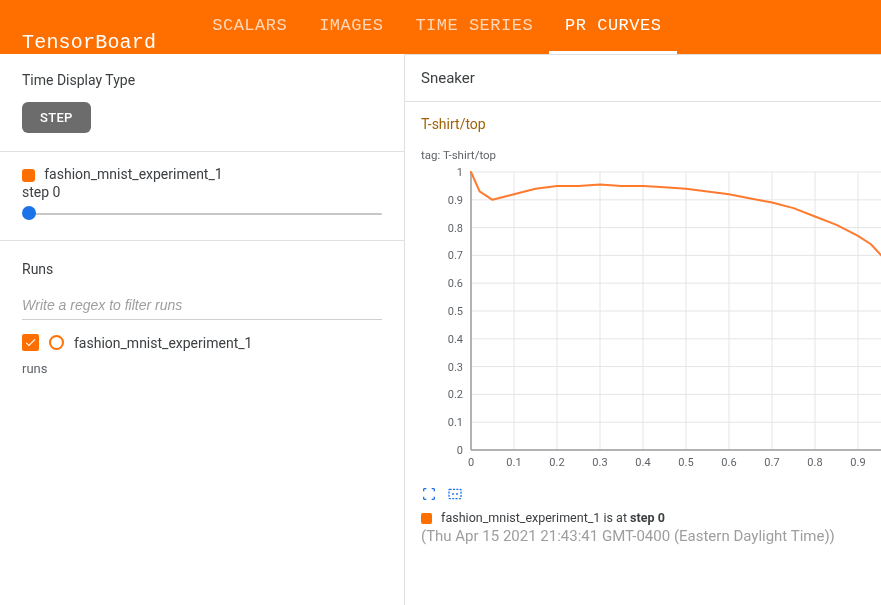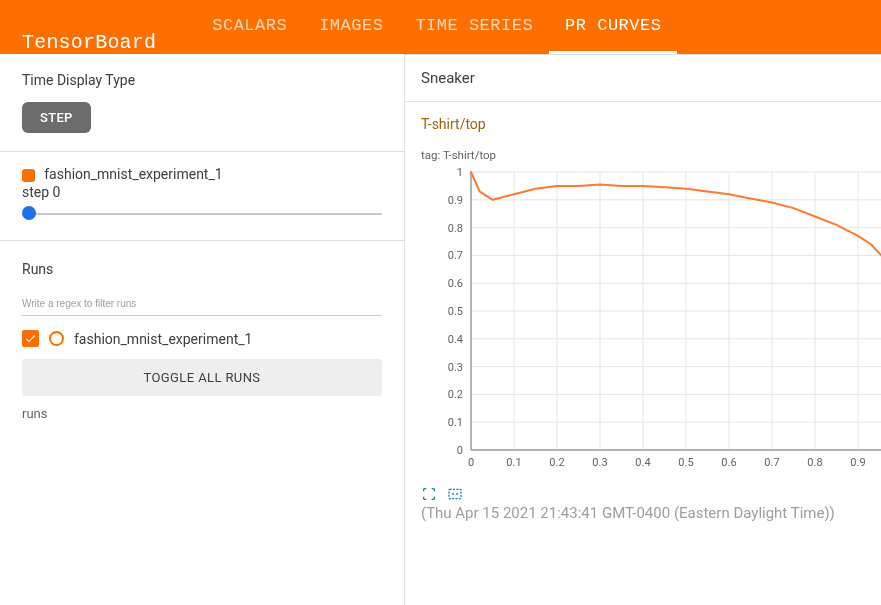--- a/index.html
+++ b/index.html
@@ -80,21 +80,21 @@
   }
   .slider:before{
     content:"";position:absolute;left:4px;right:0;top:50%;height:2px;background:#c7c7c7;border-radius:2px;
   }
   .slider .thumb{position:absolute;left:0;top:50%;width:14px;height:14px;border-radius:50%;background:#1a73e8;transform:translate(0,-50%)}
   
   .filter-block{padding:20px 22px}
   .filter-title{font-size:14px;margin-bottom:18px;color:#3c4043}
   .filter-input{
     width:100%;border:none;border-bottom:1px solid #cfcfcf;
-    font-size:10px;padding:2px 0 6px;outline:none;color:#8b5cf6;
+    font-size:14px;padding:2px 0 6px;outline:none;color:#8b5cf6;font-style:italic;
   }
   .filter-input::placeholder{color:#9e9e9e}
   .run-row{display:flex;align-items:center;gap:10px;margin-top:14px;font-size:14px}
   .cb{
     width:17px;height:17px;border-radius:2px;background:var(--orange);
     display:inline-flex;align-items:center;justify-content:center;color:#fff;
   }
   .cb svg{width:13px;height:13px}
   .circle{
     width:15px;height:15px;border-radius:50%;border:2px solid var(--orange);
@@ -159,21 +159,20 @@
       <input class="filter-input" placeholder="Write a regex to filter runs" style="">
       <div class="run-row">
         <span class="cb">
           <svg viewBox="0 0 24 24">
               <path fill="currentColor" d="M9 16.2 4.8 12l-1.4 1.4L9 19 21 7l-1.4-1.4z"></path>
             </svg>
         </span>
         <span class="circle"></span>
         <span>fashion_mnist_experiment_1</span>
       </div>
-      <div class="toggle-all">TOGGLE ALL RUNS</div>
       <div class="runs-footer">runs</div>
     </div>
   </aside>
 
   <main>
     <div class="card">Sneaker</div>
 
     <div class="chart-wrap">
       <div class="chart-title">T-shirt/top</div>
       <div class="chart-sub">tag: T-shirt/top</div>
@@ -230,16 +229,22 @@
       <div class="chart-tools">
         <svg class="tool-icon" viewBox="0 0 24 24">
             <path fill="none" stroke="currentColor" stroke-width="2" stroke-dasharray="4 3" d="M4 4h6M4 4v6M20 4h-6M20 4v6M4 20h6M4 20v-6M20 20h-6M20 20v-6"></path>
           </svg>
         <svg class="tool-icon" viewBox="0 0 24 24">
             <rect x="3" y="5" width="18" height="14" rx="1" fill="none" stroke="currentColor" stroke-width="2" stroke-dasharray="3 2"></rect>
             <circle cx="9" cy="12" r="1.4" fill="currentColor"></circle>
             <circle cx="15" cy="12" r="1.4" fill="currentColor"></circle>
           </svg>
       </div>
+      <div class="legend-line">
+        <span class="sq"></span>
+        <span>fashion_mnist_experiment_1</span>
+        <span> is at </span>
+        <b>step 0</b>
+      </div>
       <div class="legend-ts">(Thu Apr 15 2021 21:43:41 GMT-0400 (Eastern Daylight Time))</div>
     </div>
   </main>
 </div>
 
 </body></html>

